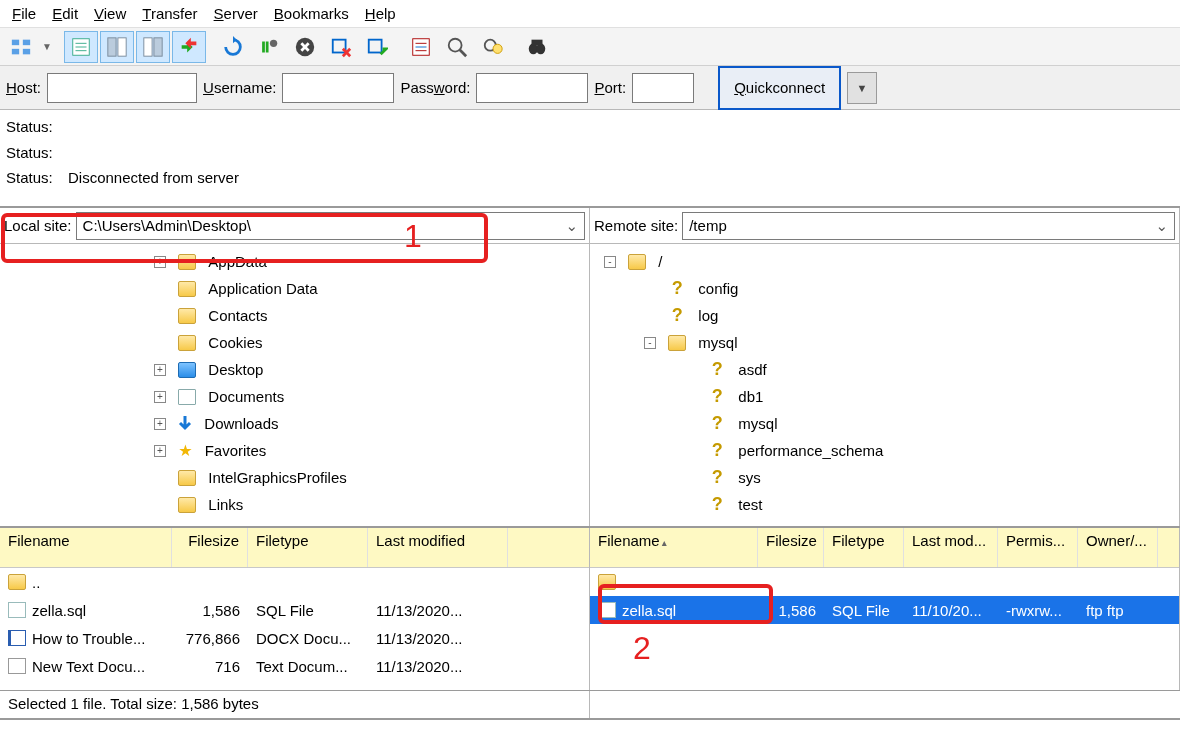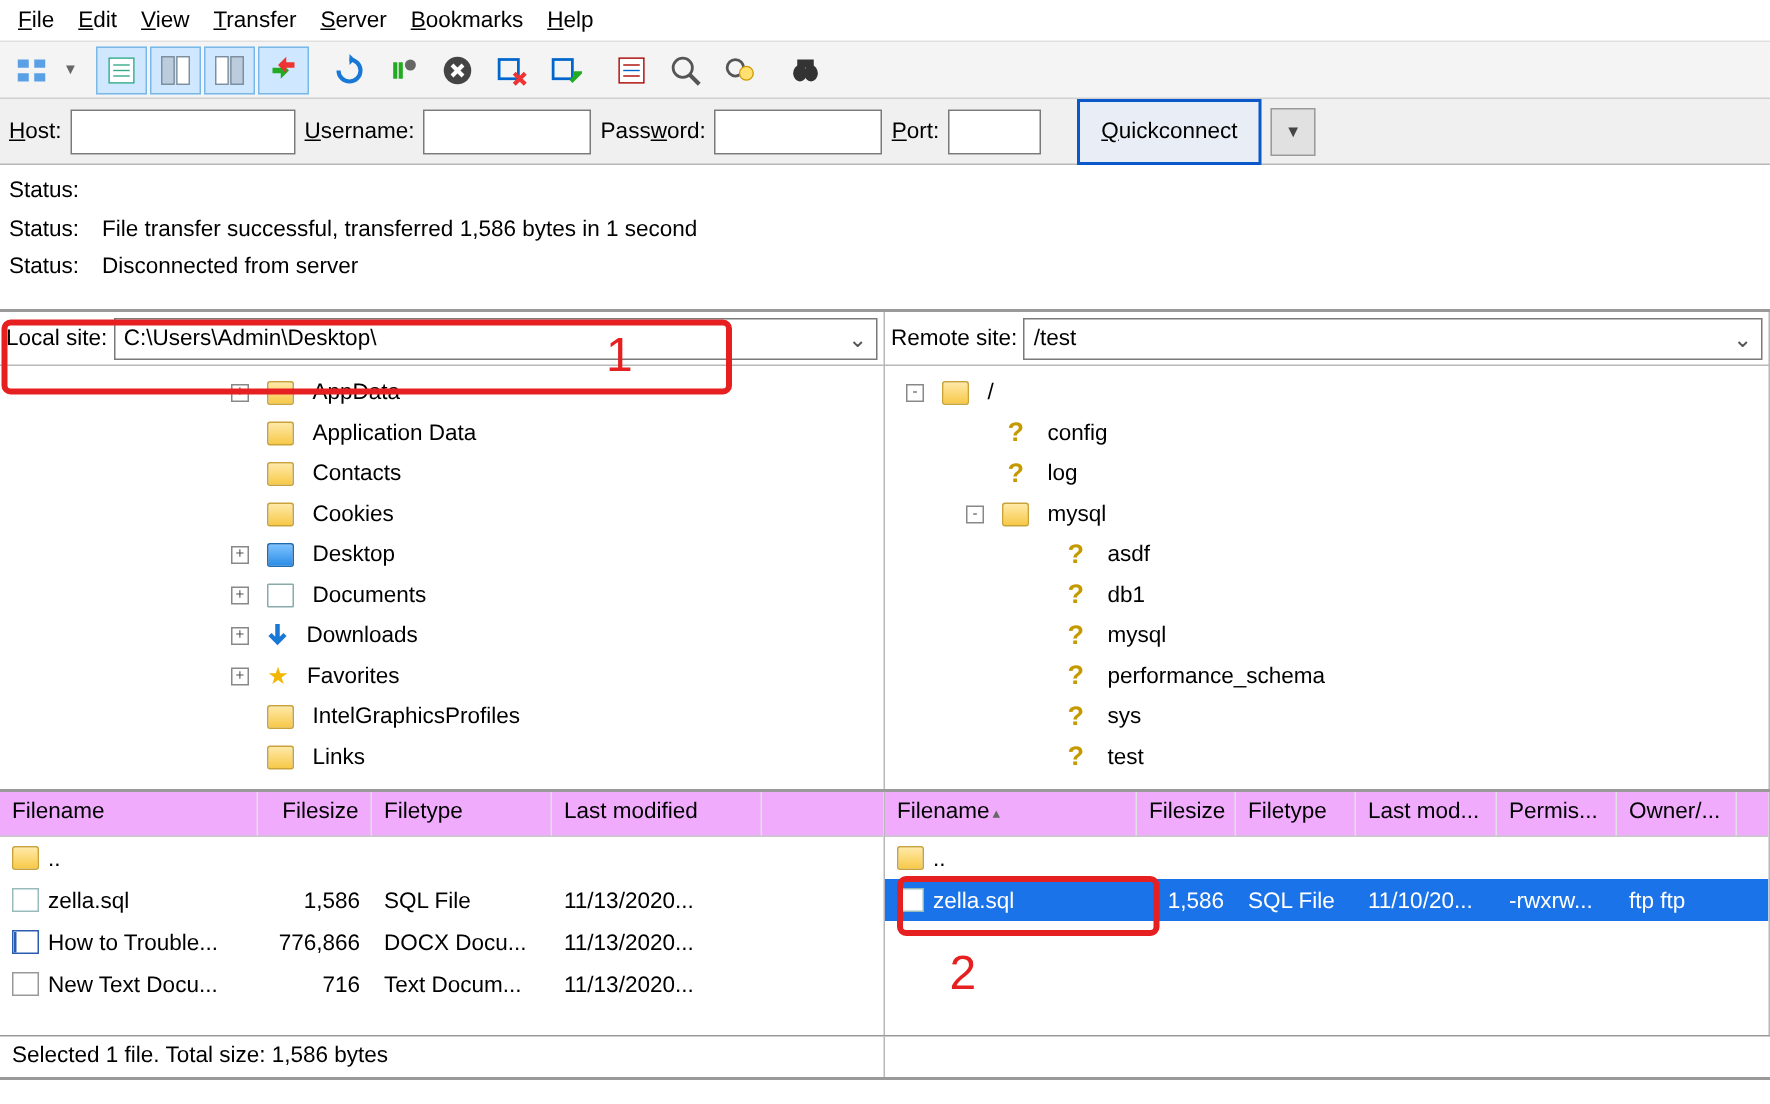--- a/index.html
+++ b/index.html
@@ -48,21 +48,21 @@
 .folder { background: linear-gradient(#ffe9a8,#f7c948); border:1px solid #caa23a; border-radius:2px; }
 .folder-blue { background: linear-gradient(#7ec3ff,#2a8de8); border:1px solid #1d6bb3; border-radius:2px;}
 .docicon { background:#fff; border:1px solid #8aa; border-radius:1px; position:relative;}
 .arrowdown { width:14px; height:16px; }
 .qmark { font-weight:bold; color:#c59a00; font-size:18px; width:18px; text-align:center; display:inline-block;}
 .star { color:#f2b705; font-size:16px; }
 
 
 .filesplit { display:flex; height: 164px; border-top: 2px solid #9a9a9a;}
 .fpane { border-right:1px solid #b8b8b8; display:flex; flex-direction:column; overflow:hidden; position:relative;}
-.fheader { display:flex; height:30px; border-bottom:1px solid #c8c8c8; background:#f0abfc; }
+.fheader { display:flex; height:40px; border-bottom:1px solid #c8c8c8; background:#fef9c3; }
 .fheader .col { padding: 4px 8px; border-right:1px solid #e0e0e0; white-space:nowrap; overflow:hidden; }
 .frows { flex:1; overflow-y:auto; }
 .frow { display:flex; height:28px; align-items:center; }
 .frow .cell { padding: 0 8px; white-space:nowrap; overflow:hidden; text-overflow: ellipsis; display:flex; align-items:center; gap:6px;}
 .frow.sel { background:#1a73e8; color:#fff; }
 
 
 .statusrow { display:flex; height:30px; border-top:1px solid #9a9a9a; border-bottom:2px solid #9a9a9a;}
 .statuscell { padding: 4px 8px; border-right:1px solid #b8b8b8; }
 
@@ -206,39 +206,38 @@
       <span style="font-size:11px;color:#444">▼</span>
     </div>
 </div>
 
 <div class="statuslog">
   <div class="row">
       <span class="lab">Status:</span>
     </div>
   <div class="row">
       <span class="lab">Status:</span>
-      <span>File transfer successful, transferred 1,586 bytes in 1 second</span>
     </div>
   <div class="row">
       <span class="lab">Status:</span>
       <span>Disconnected from server</span>
     </div>
 </div>
 
 <div class="siterow">
   <div class="sitecell" style="width:590px">
     <label>Local site:</label>
     <div class="siteinput">
         <span>C:\Users\Admin\Desktop\</span>
       </div>
   </div>
   <div class="sitecell" style="width:590px">
     <label>Remote site:</label>
     <div class="siteinput">
-        <span>/test</span>
+        <span>/temp</span>
       </div>
   </div>
 </div>
 
 <div class="mainsplit">
   <div class="pane" style="width:590px">
     <div class="tree" id="localtree">
         <div class="node"><span class="ind" style="width:150px"></span><span class="exp">+</span>&nbsp;<span class="ficon folder"></span>&nbsp;<span>AppData</span></div>
         <div class="node"><span class="ind" style="width:150px"></span><span style="width:12px;display:inline-block"></span>&nbsp;<span class="ficon folder"></span>&nbsp;<span>Application Data</span></div>
         <div class="node"><span class="ind" style="width:150px"></span><span style="width:12px;display:inline-block"></span>&nbsp;<span class="ficon folder" style="background:linear-gradient(#ffe9a8,#f7c948)"></span>&nbsp;<span>Contacts</span></div>

